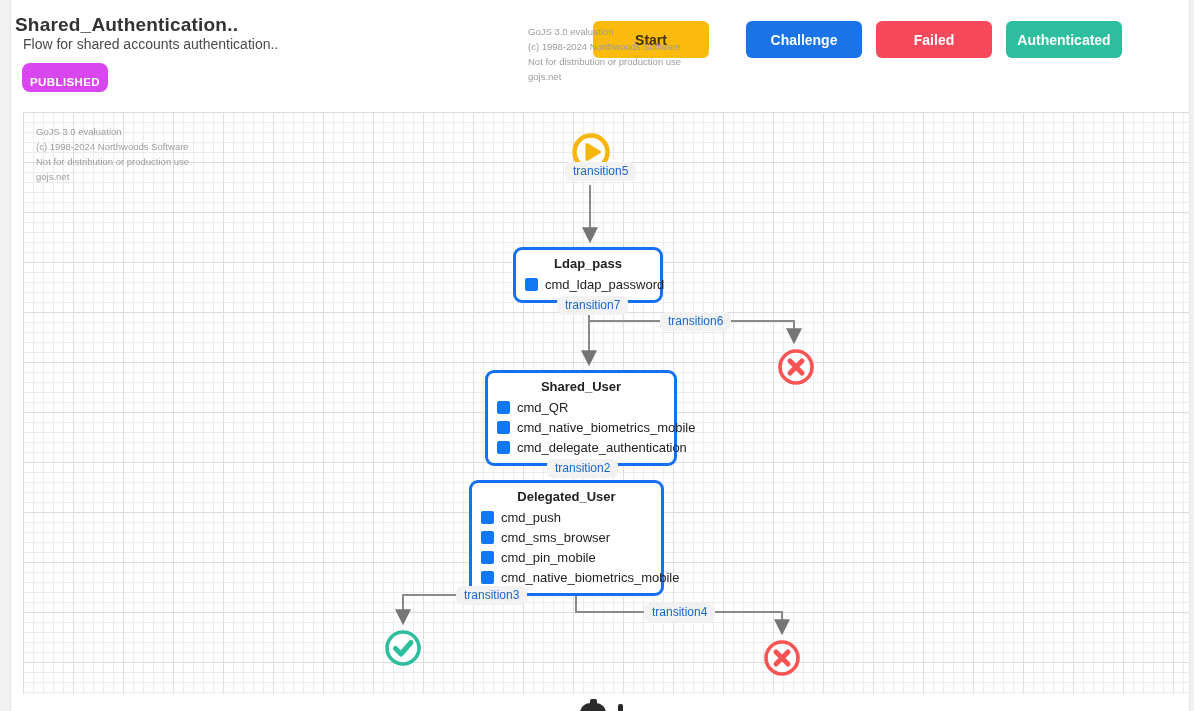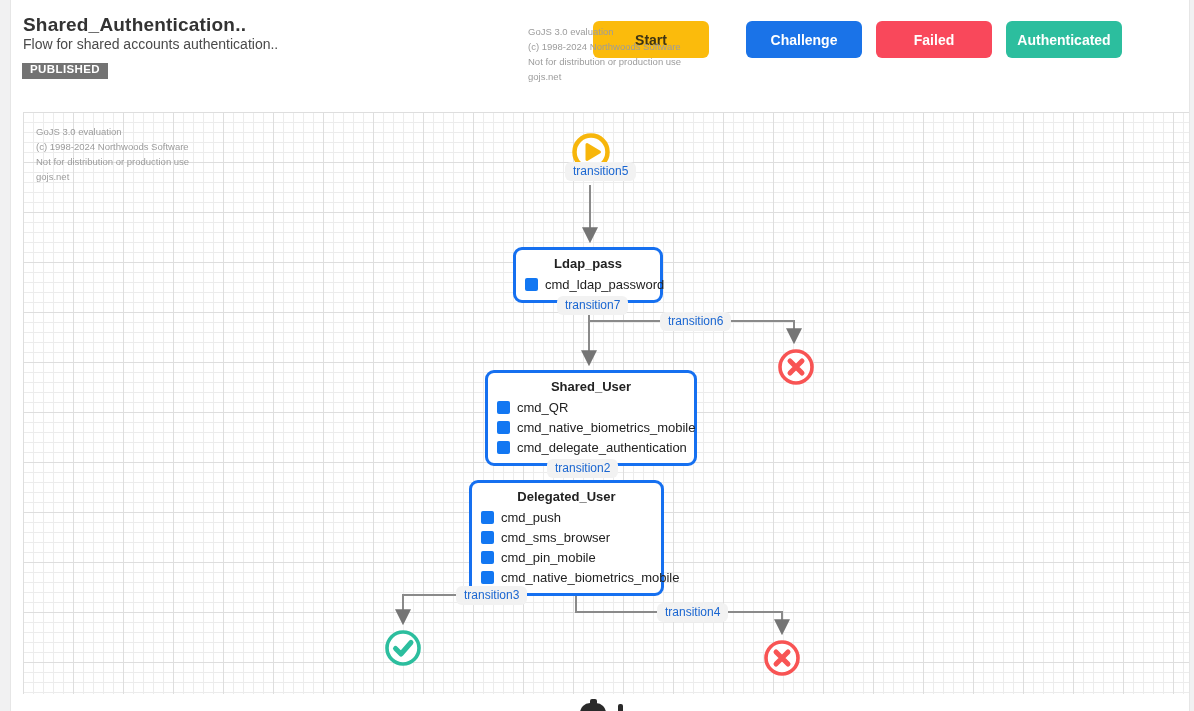--- a/index.html
+++ b/index.html
@@ -8,32 +8,32 @@
     background:#f1f1f2;
     font-family:"Liberation Sans","DejaVu Sans",sans-serif;
     -webkit-font-smoothing:antialiased;
   }
   .app{
     position:absolute;left:10px;top:0;width:1178px;height:711px;
     background:#ffffff;border-left:1px solid #e6e6e6;border-right:1px solid #e6e6e6;
   }
   
   .page-title{
-    position:absolute;left:12px;top:14px;
+    position:absolute;left:4px;top:14px;
     font-size:19px;font-weight:bold;color:#333333;letter-spacing:.2px;
   }
   .page-subtitle{
     position:absolute;left:12px;top:36px;
     font-size:14px;color:#4a4a4a;
   }
   .status-badge{
     position:absolute;left:11px;top:63px;
-    background:#737373;color:#ffffff;
+    background:#d946ef;color:#ffffff;
     font-size:11.5px;font-weight:bold;letter-spacing:.4px;
-    padding:0 8px 4px 8px;border-radius:0;
+    padding:13px 8px 4px 8px;border-radius:8px;
   }
   .hdr-watermark{
     position:absolute;left:517px;top:24px;z-index:5;
     font-size:9.5px;line-height:15px;color:#9c9c9c;pointer-events:none;
     white-space:nowrap;
   }
   .palette-buttons{
     position:absolute;left:582px;top:21px;display:flex;gap:14px;z-index:3;
   }
   .pal-btn{
@@ -174,21 +174,21 @@
     </div>
 
     <div class="state-node" style="left:490px;top:135px;width:150px;">
       <div class="state-title">Ldap_pass</div>
       <div class="cmd-row">
         <span class="cmd-square"></span>
         <span class="cmd-label">cmd_ldap_password</span>
       </div>
     </div>
 
-    <div class="state-node" style="left:462px;top:258px;width:212px;">
+    <div class="state-node" style="left:462px;top:258px;width:192px;">
       <div class="state-title">Shared_User</div>
       <div class="cmd-row">
         <span class="cmd-square"></span>
         <span class="cmd-label">cmd_QR</span>
       </div>
       <div class="cmd-row">
         <span class="cmd-square"></span>
         <span class="cmd-label">cmd_native_biometrics_mobile</span>
       </div>
       <div class="cmd-row">
@@ -215,21 +215,21 @@
         <span class="cmd-square"></span>
         <span class="cmd-label">cmd_native_biometrics_mobile</span>
       </div>
     </div>
 
     <div class="trans-label" style="left:534px;top:50px;margin-left:8px;">transition5</div>
     <div class="trans-label" style="left:534px;top:184px;">transition7</div>
     <div class="trans-label" style="left:637px;top:200px;">transition6</div>
     <div class="trans-label" style="left:524px;top:347px;">transition2</div>
     <div class="trans-label" style="left:433px;top:474px;">transition3</div>
-    <div class="trans-label" style="left:634px;top:491px;">transition4</div>
+    <div class="trans-label" style="left:621px;top:491px;">transition4</div>
 
   </div>
 
 </div>
 
 <div class="bottom-clip">
   <div class="clip-stem"></div>
   <div class="clip-mound"></div>
   <div class="clip-dot"></div>
 </div>

